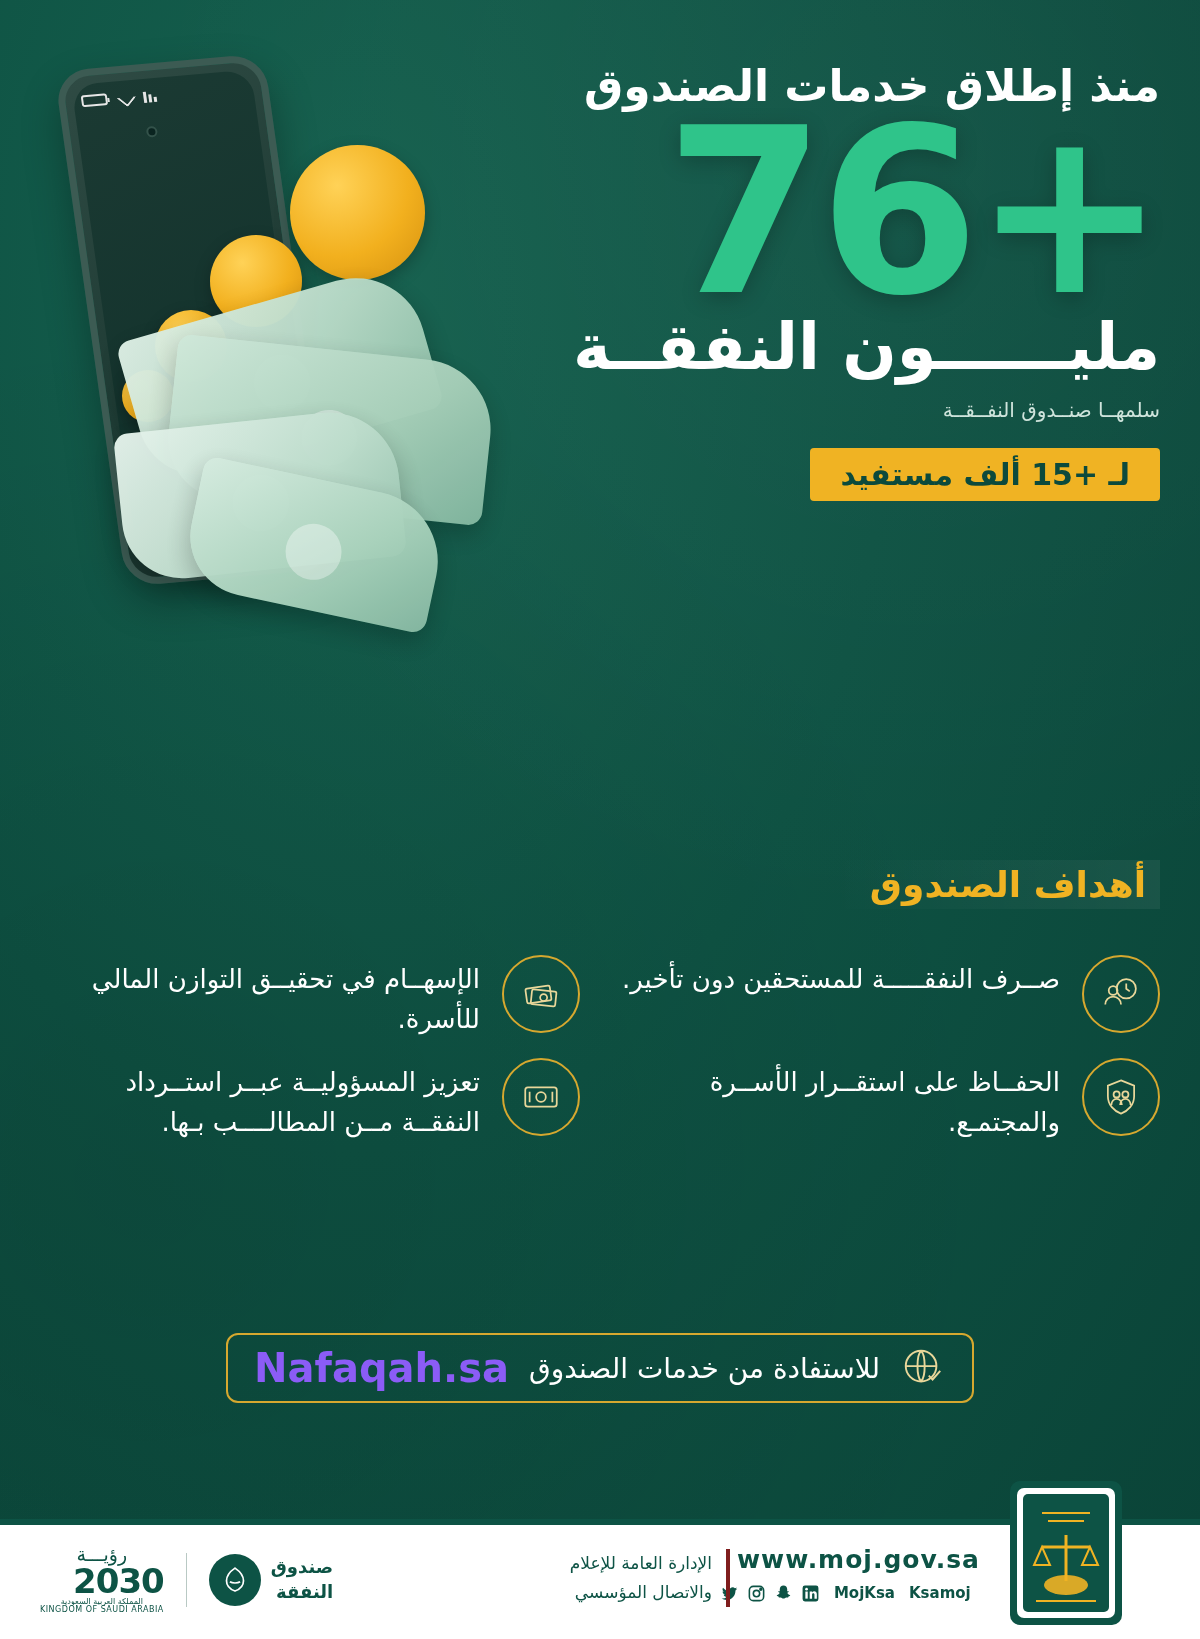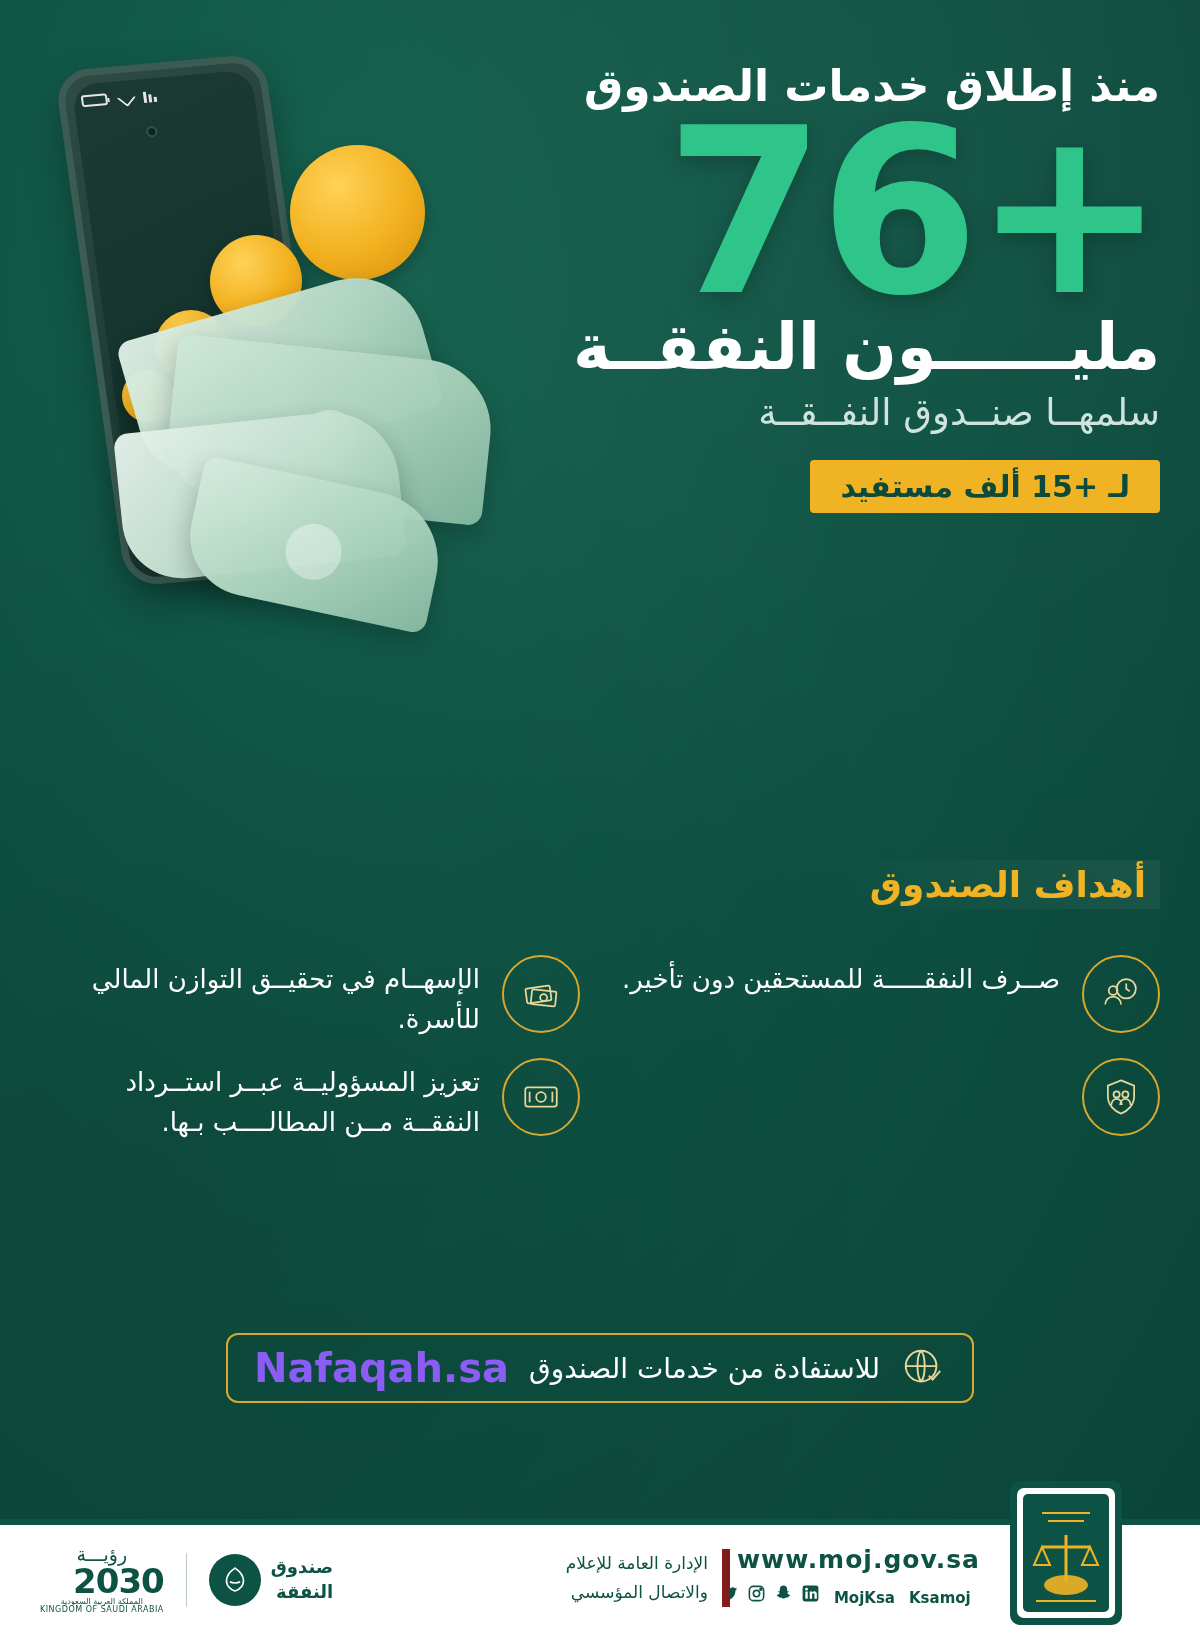--- a/index.html
+++ b/index.html
@@ -43,22 +43,22 @@
     margin-top: -6px;
     direction: ltr; text-align: right;
     text-shadow: 0 6px 22px rgba(0,0,0,0.22);
   }
   .bignum .plus { color: #2fc48a; }
   .million {
     font-size: 64px; font-weight: bold; color: #ffffff;
     letter-spacing: 6px; line-height: 1.1; margin-top: -6px;
   }
   .subline {
-    font-size: 37px; color: #cfe4dc; letter-spacing: 7px;
-    margin-top: 8px;
+    font-size: 20px; color: #cfe4dc; letter-spacing: 7px;
+    margin-top: 15px;
   }
   .pill-gold {
     display: inline-block; margin-top: 26px;
     background: #f0b323; color: #0c4a3c;
     font-size: 30px; font-weight: bold;
     padding: 9px 30px; border-radius: 4px;
     letter-spacing: 0px;
   }
   .pill-dark {
     position: absolute; right: 190px; top: 422px;
@@ -179,27 +179,27 @@
   .footer-accent { position:absolute; left:0; top:0; width: 100%; height: 6px; background:#0d5345; }
   .moj-emblem {
     position: absolute; right: 70px; top: -46px;
     width: 128px; height: 160px;
   }
   .footer-left {
     position: absolute; right: 220px; top: 26px;
     text-align: right; color: #0d5345; direction: ltr;
   }
   .moj-url { font-size: 25px; font-weight: bold; color: #0d5345; letter-spacing: 1px; padding-left: 17px; }
-  .social { display: flex; align-items: flex-end; gap: 8px; margin-top: 10px; color: #0d5345; }
+  .social { display: flex; align-items: flex-start; gap: 8px; margin-top: 10px; color: #0d5345; }
   .social svg { width: 19px; height: 19px; }
   .social .handle { font-size: 15px; font-weight: bold; margin-left: 6px; }
   .dept {
     position: absolute; right: 470px; top: 30px;
     text-align: right; color: #0d5345; font-size: 17px; line-height: 1.7;
-    border-right: 8px solid #7f1d1d; padding-right: 14px;
+    border-right: 4px solid #7f1d1d; padding-right: 14px;
   }
 
   .footer-right-logos {
     position: absolute; left: 40px; top: 26px;
     display: flex; align-items: center; gap: 22px;
   }
   .nafaqah-logo { display: flex; align-items: center; gap: 10px; color: #0d5345; }
   .nafaqah-mark { width: 52px; height: 52px; border-radius: 50%; background: #0d5345;
                   display:flex; align-items:center; justify-content:center; color:#fff; }
   .nafaqah-txt { font-size: 18px; font-weight: bold; line-height: 1.35; text-align: right; }
@@ -293,20 +293,21 @@
 
   <div class="goal">
     <div class="goal-icon">
       <svg viewBox="0 0 48 48" width="42" height="42" fill="none" stroke="currentColor" stroke-width="2">
         <path d="M24 5l15 6v12c0 10-7 17-15 20C16 40 9 33 9 23V11z"></path>
         <circle cx="19" cy="21" r="3.5"></circle>
           <circle cx="29" cy="21" r="3.5"></circle>
         <path d="M13 33c0-4 3-7 6-7s6 3 6 7M23 33c0-4 3-7 6-7s6 3 6 7"></path>
       </svg>
     </div>
+    <div class="goal-text">الحفــاظ على استقــرار الأســرة والمجتمـع.</div>
   </div>
 
   <div class="goal">
     <div class="goal-icon">
       <svg viewBox="0 0 48 48" width="42" height="42" fill="none" stroke="currentColor" stroke-width="2">
         <rect x="6" y="13" width="36" height="22" rx="3"></rect>
         <circle cx="24" cy="24" r="5.5"></circle>
         <path d="M11 18v12M37 18v12"></path>
       </svg>
     </div>

